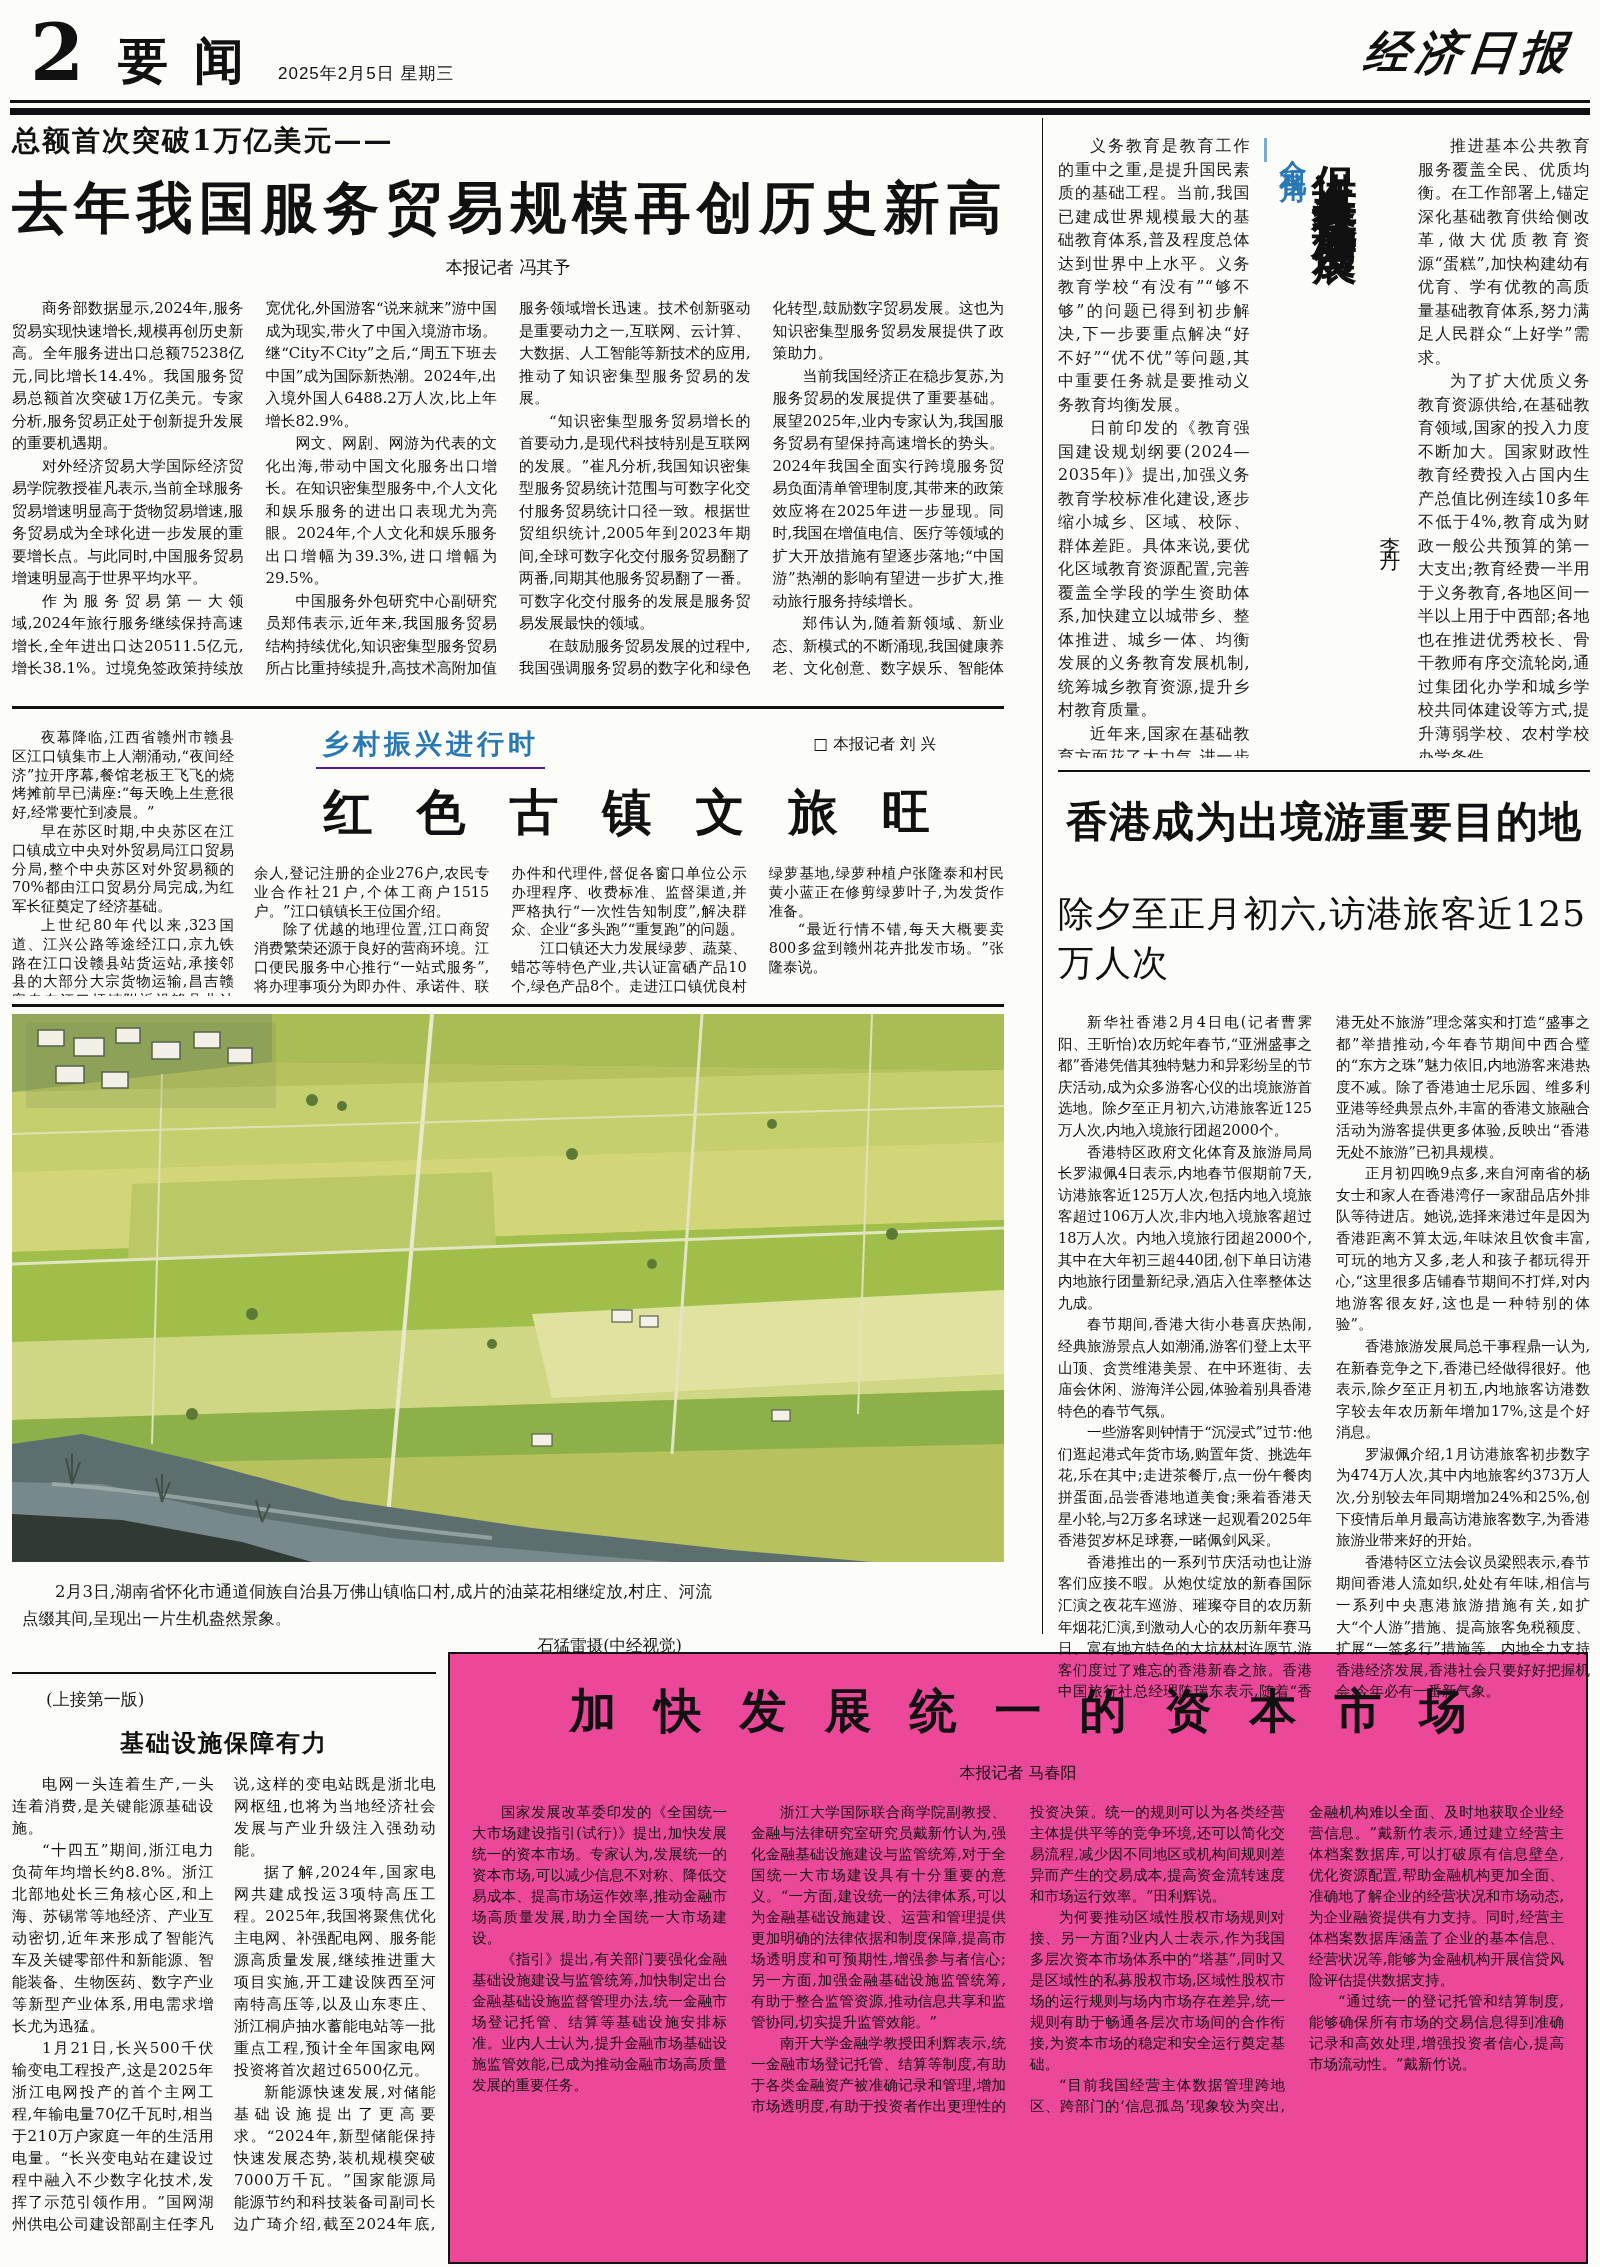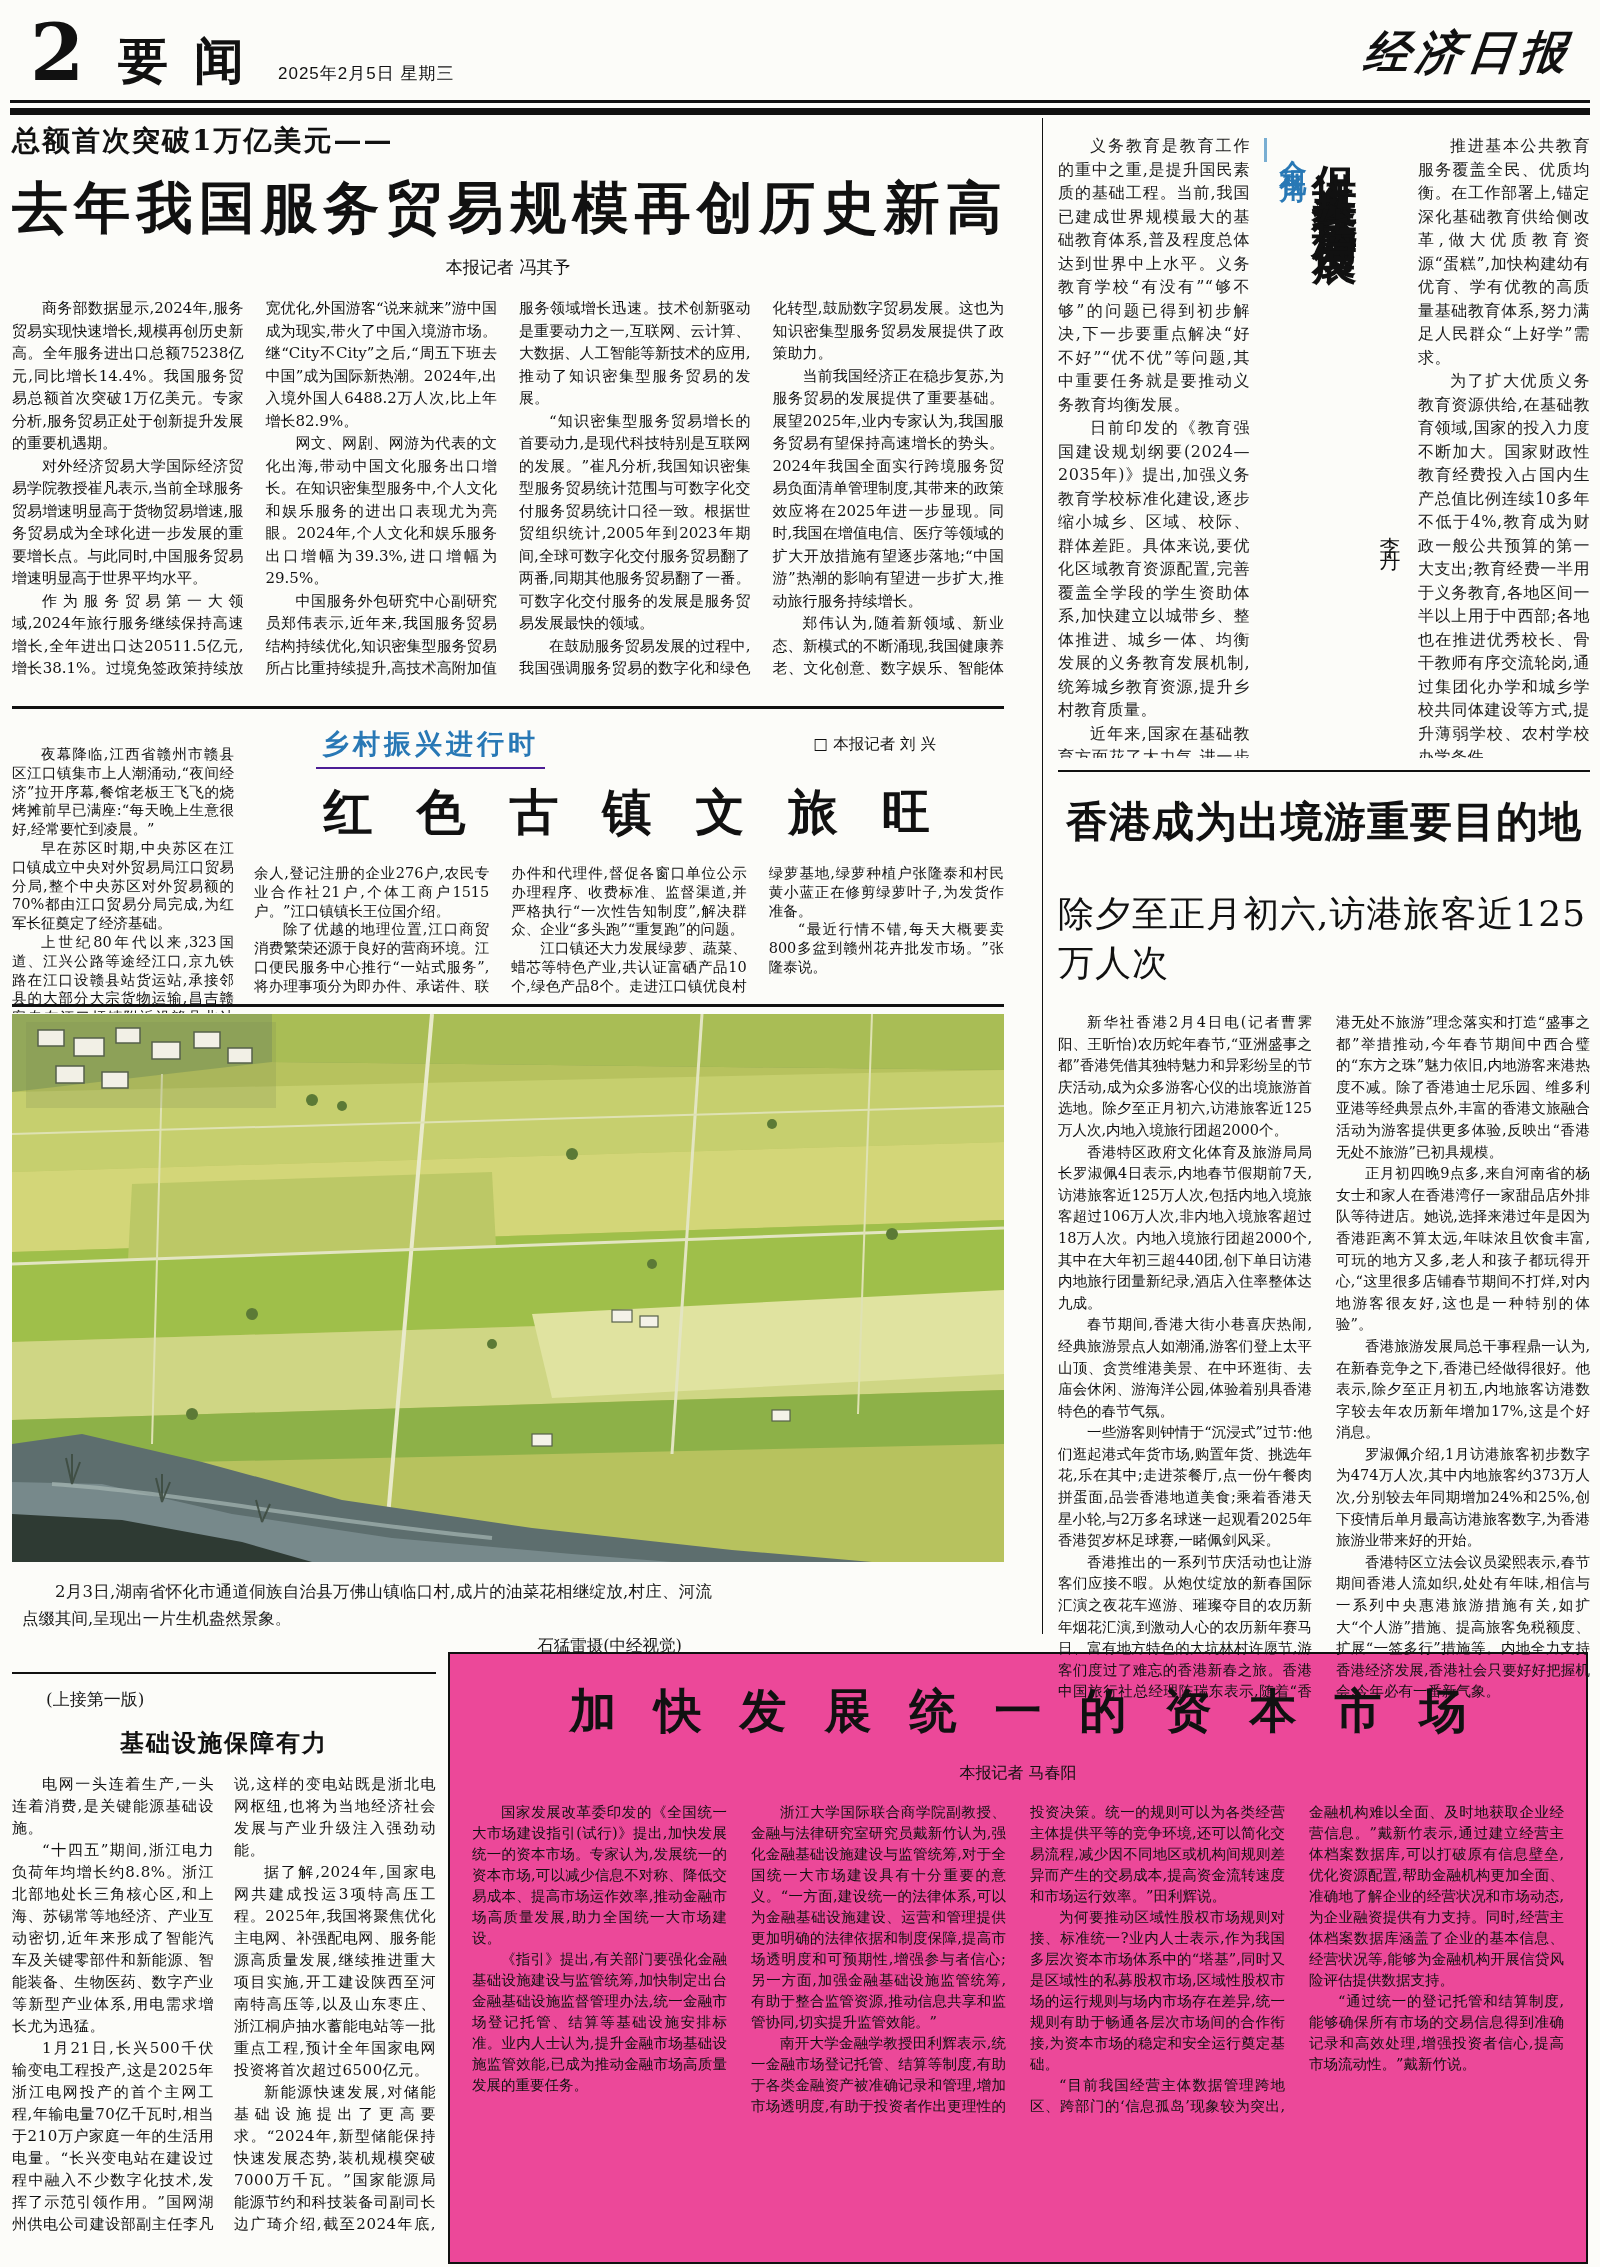--- a/index.html
+++ b/index.html
@@ -23,21 +23,21 @@
   
   .trade{position:absolute;left:12px;top:122px;width:992px;}
   .trade .kicker{font-size:28px;font-weight:800;font-family:"DejaVu Serif",serif;letter-spacing:2px;}
   .trade h1{margin:16px 0 0 0;font-size:56px;font-weight:900;letter-spacing:2px;line-height:1.15;
             font-family:"Liberation Sans",sans-serif;text-align:justify;text-align-last:justify;}
   .trade .byline{text-align:center;font-size:17px;margin-top:16px;font-family:"DejaVu Serif",serif;}
   .trade .cols{margin-top:18px;height:398px;overflow:hidden;column-count:4;column-gap:22px;
             font-size:15px;line-height:22.5px;}
   
   .town{position:absolute;left:12px;top:722px;width:992px;height:278px;}
-  .town .lead{position:absolute;left:0;top:23px;width:222px;height:268px;overflow:hidden;
+  .town .lead{position:absolute;left:0;top:6px;width:222px;height:268px;overflow:hidden;
             font-size:14.5px;line-height:18.8px;}
   .town .right{position:absolute;left:242px;top:0;width:750px;height:278px;}
   .series-label{position:absolute;left:62px;top:4px;font-size:27px;font-weight:700;color:#2878b5;
             font-family:"DejaVu Serif",serif;letter-spacing:4px;border-bottom:2px solid #4c1d95;padding:0 6px 5px 6px;}
   .town .byline{position:absolute;right:68px;top:12px;font-size:15.5px;font-family:"DejaVu Serif",serif;}
   .town h2{position:absolute;left:0;right:4px;top:58px;margin:0;text-align:center;font-size:49px;font-weight:800;
             font-family:"DejaVu Serif",serif;letter-spacing:44px;text-indent:44px;white-space:nowrap;}
   .town .cols{position:absolute;left:0;top:142px;width:750px;height:134px;overflow:hidden;
             column-count:3;column-gap:22px;font-size:14.5px;line-height:18.8px;}
   
@@ -212,21 +212,21 @@
   </div>
 
   <div class="capital">
     <h2>加快发展统一的资本市场</h2>
     <div class="byline">本报记者 马春阳</div>
     <div class="cols body-text">
       <p>国家发展改革委印发的《全国统一大市场建设指引(试行)》提出,加快发展统一的资本市场。专家认为,发展统一的资本市场,可以减少信息不对称、降低交易成本、提高市场运作效率,推动金融市场高质量发展,助力全国统一大市场建设。</p>
       <p>《指引》提出,有关部门要强化金融基础设施建设与监管统筹,加快制定出台金融基础设施监督管理办法,统一金融市场登记托管、结算等基础设施安排标准。业内人士认为,提升金融市场基础设施监管效能,已成为推动金融市场高质量发展的重要任务。</p>
       <p>浙江大学国际联合商学院副教授、金融与法律研究室研究员戴新竹认为,强化金融基础设施建设与监管统筹,对于全国统一大市场建设具有十分重要的意义。“一方面,建设统一的法律体系,可以为金融基础设施建设、运营和管理提供更加明确的法律依据和制度保障,提高市场透明度和可预期性,增强参与者信心;另一方面,加强金融基础设施监管统筹,有助于整合监管资源,推动信息共享和监管协同,切实提升监管效能。”</p>
       <p>南开大学金融学教授田利辉表示,统一金融市场登记托管、结算等制度,有助于各类金融资产被准确记录和管理,增加市场透明度,有助于投资者作出更理性的投资决策。统一的规则可以为各类经营主体提供平等的竞争环境,还可以简化交易流程,减少因不同地区或机构间规则差异而产生的交易成本,提高资金流转速度和市场运行效率。”田利辉说。</p>
-      <p>为何要推动区域性股权市场规则对接、标准统一?业内人士表示,作为我国多层次资本市场体系中的“塔基”,同时又是区域性的私募股权市场,区域性股权市场的运行规则与场内市场存在差异,统一规则有助于畅通各层次市场间的合作衔接,为资本市场的稳定和安全运行奠定基础。</p>
+      <p>为何要推动区域性股权市场规则对接、另一方面?业内人士表示,作为我国多层次资本市场体系中的“塔基”,同时又是区域性的私募股权市场,区域性股权市场的运行规则与场内市场存在差异,统一规则有助于畅通各层次市场间的合作衔接,为资本市场的稳定和安全运行奠定基础。</p>
       <p>“目前我国经营主体数据管理跨地区、跨部门的‘信息孤岛’现象较为突出,金融机构难以全面、及时地获取企业经营信息。”戴新竹表示,通过建立经营主体档案数据库,可以打破原有信息壁垒,优化资源配置,帮助金融机构更加全面、准确地了解企业的经营状况和市场动态,为企业融资提供有力支持。同时,经营主体档案数据库涵盖了企业的基本信息、经营状况等,能够为金融机构开展信贷风险评估提供数据支持。</p>
       <p>“通过统一的登记托管和结算制度,能够确保所有市场的交易信息得到准确记录和高效处理,增强投资者信心,提高市场流动性。”戴新竹说。</p>
     </div>
   </div>
 
   <div class="vrule" style="left:1042px;top:118px;width:1px;height:1516px;"></div>
 
   <div class="edu">
     <div class="colL kai">
       <p>义务教育是教育工作的重中之重,是提升国民素质的基础工程。当前,我国已建成世界规模最大的基础教育体系,普及程度总体达到世界中上水平。义务教育学校“有没有”“够不够”的问题已得到初步解决,下一步要重点解决“好不好”“优不优”等问题,其中重要任务就是要推动义务教育均衡发展。</p>

